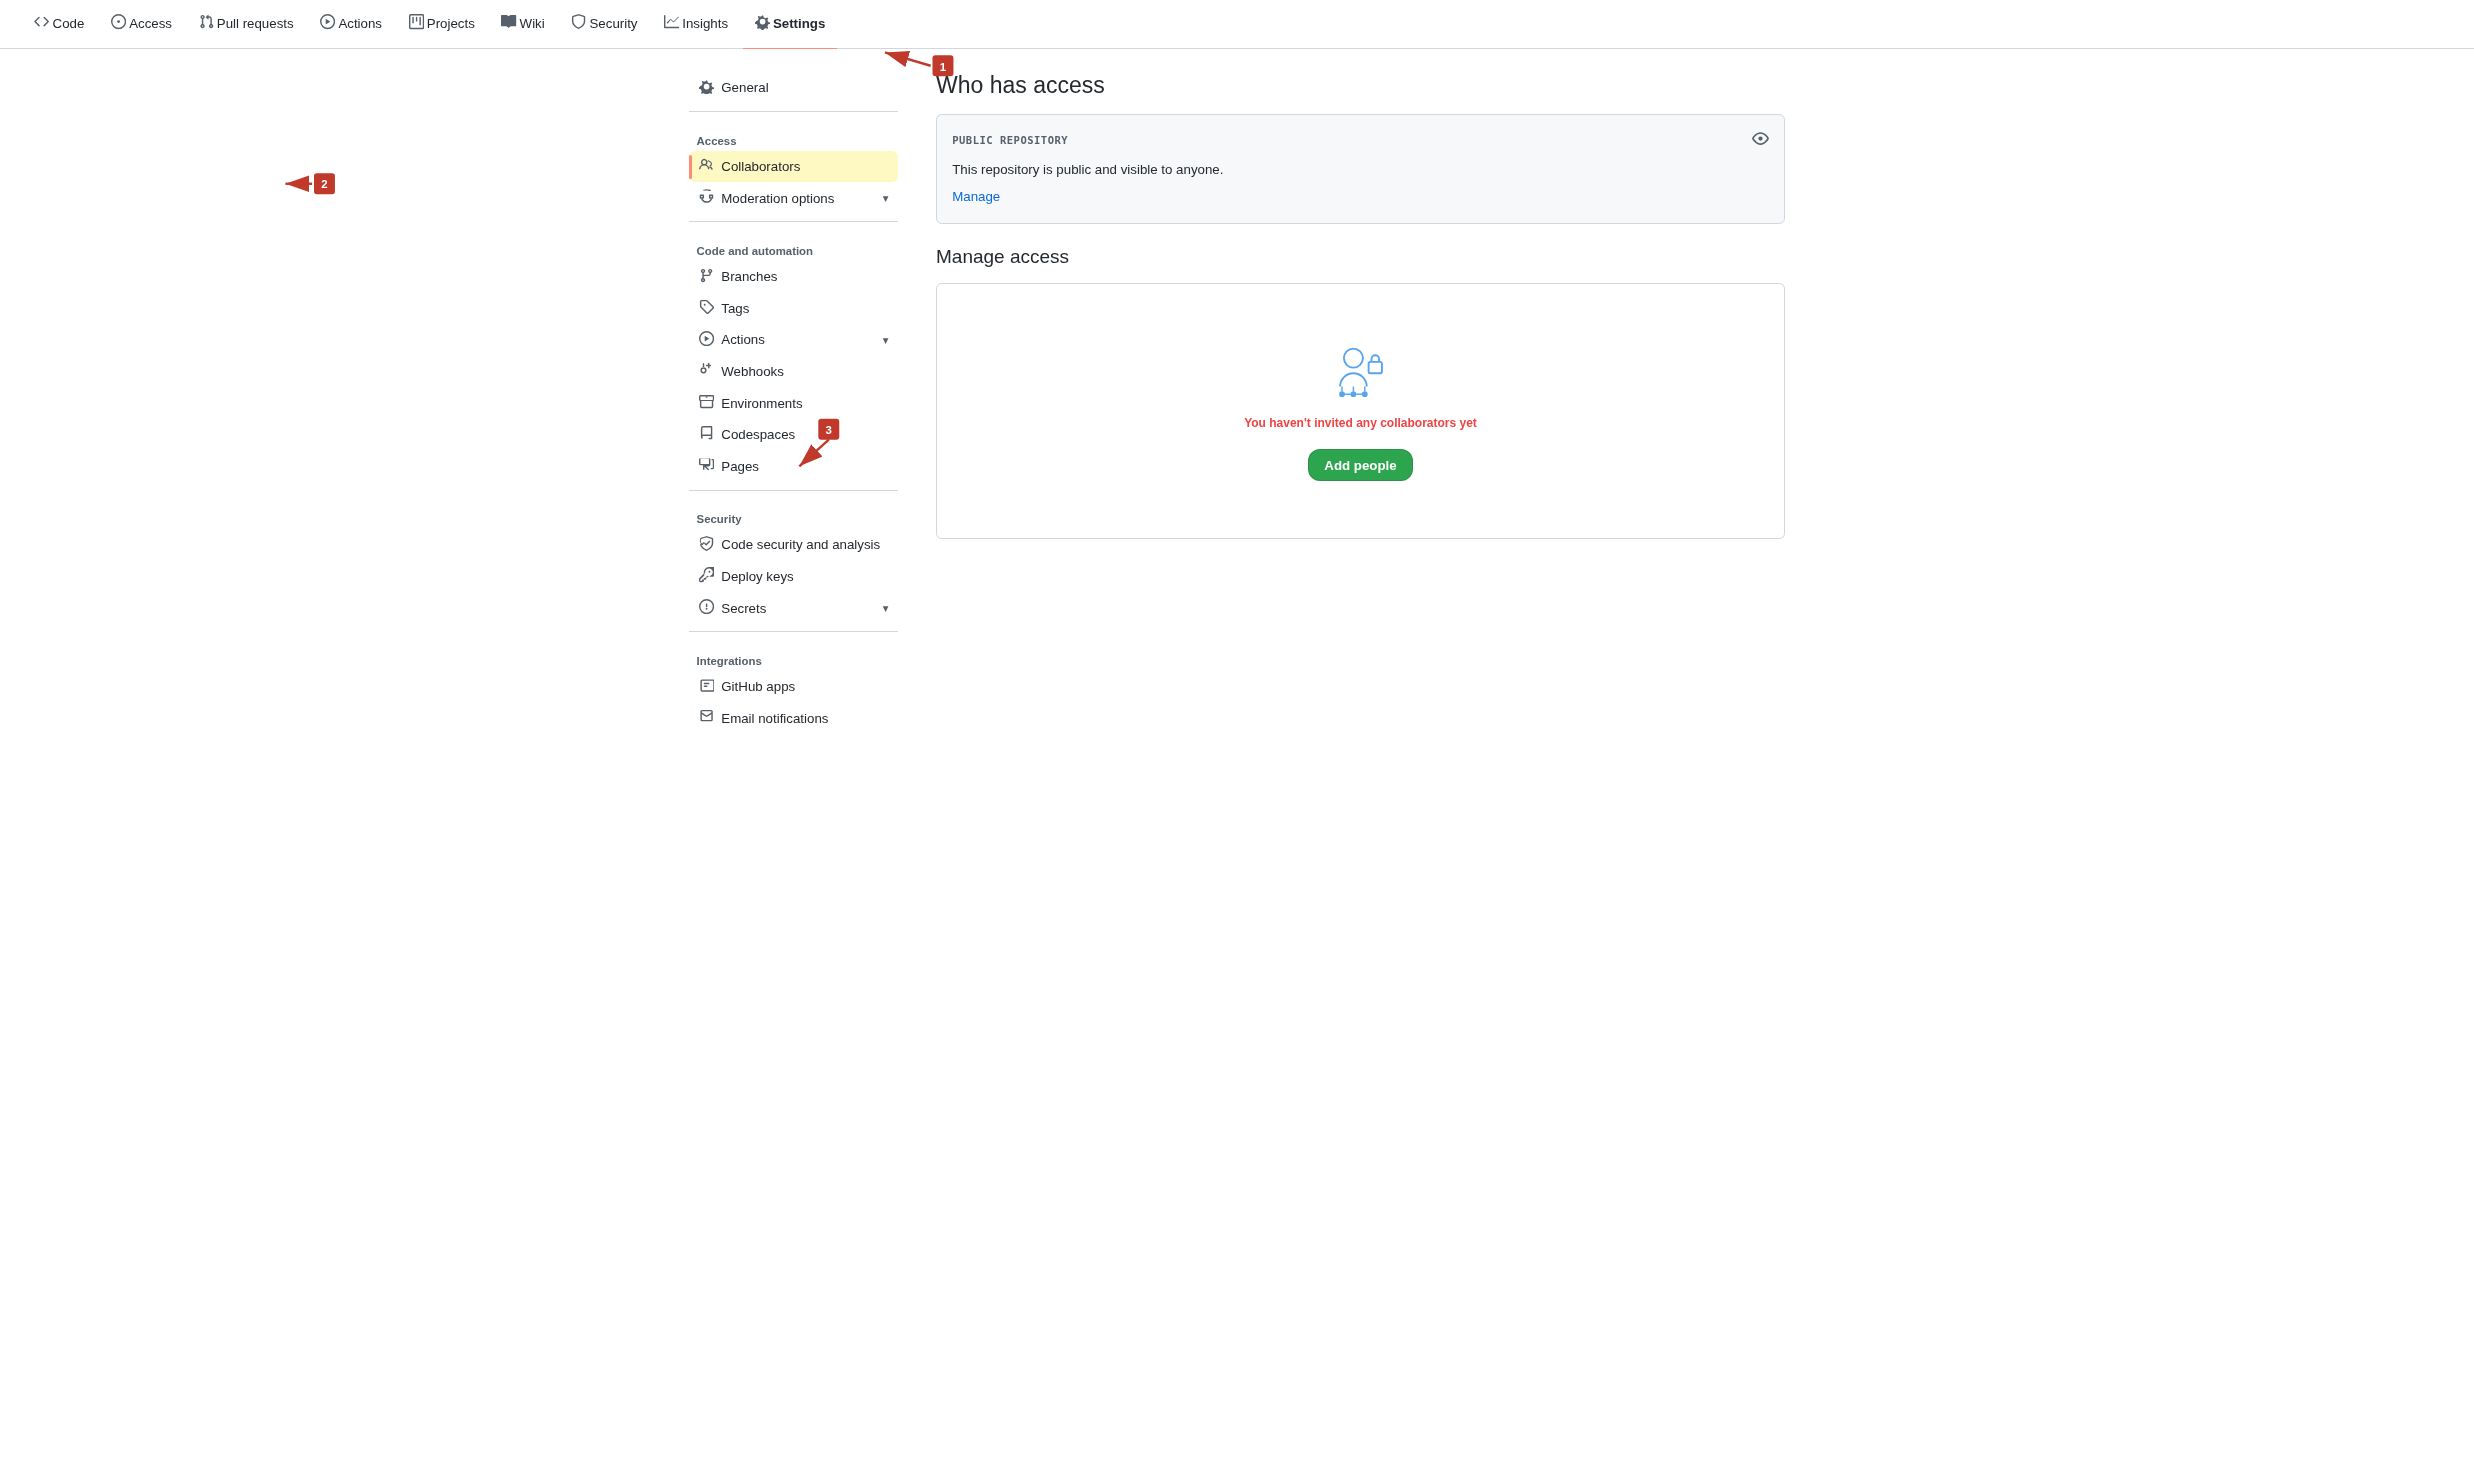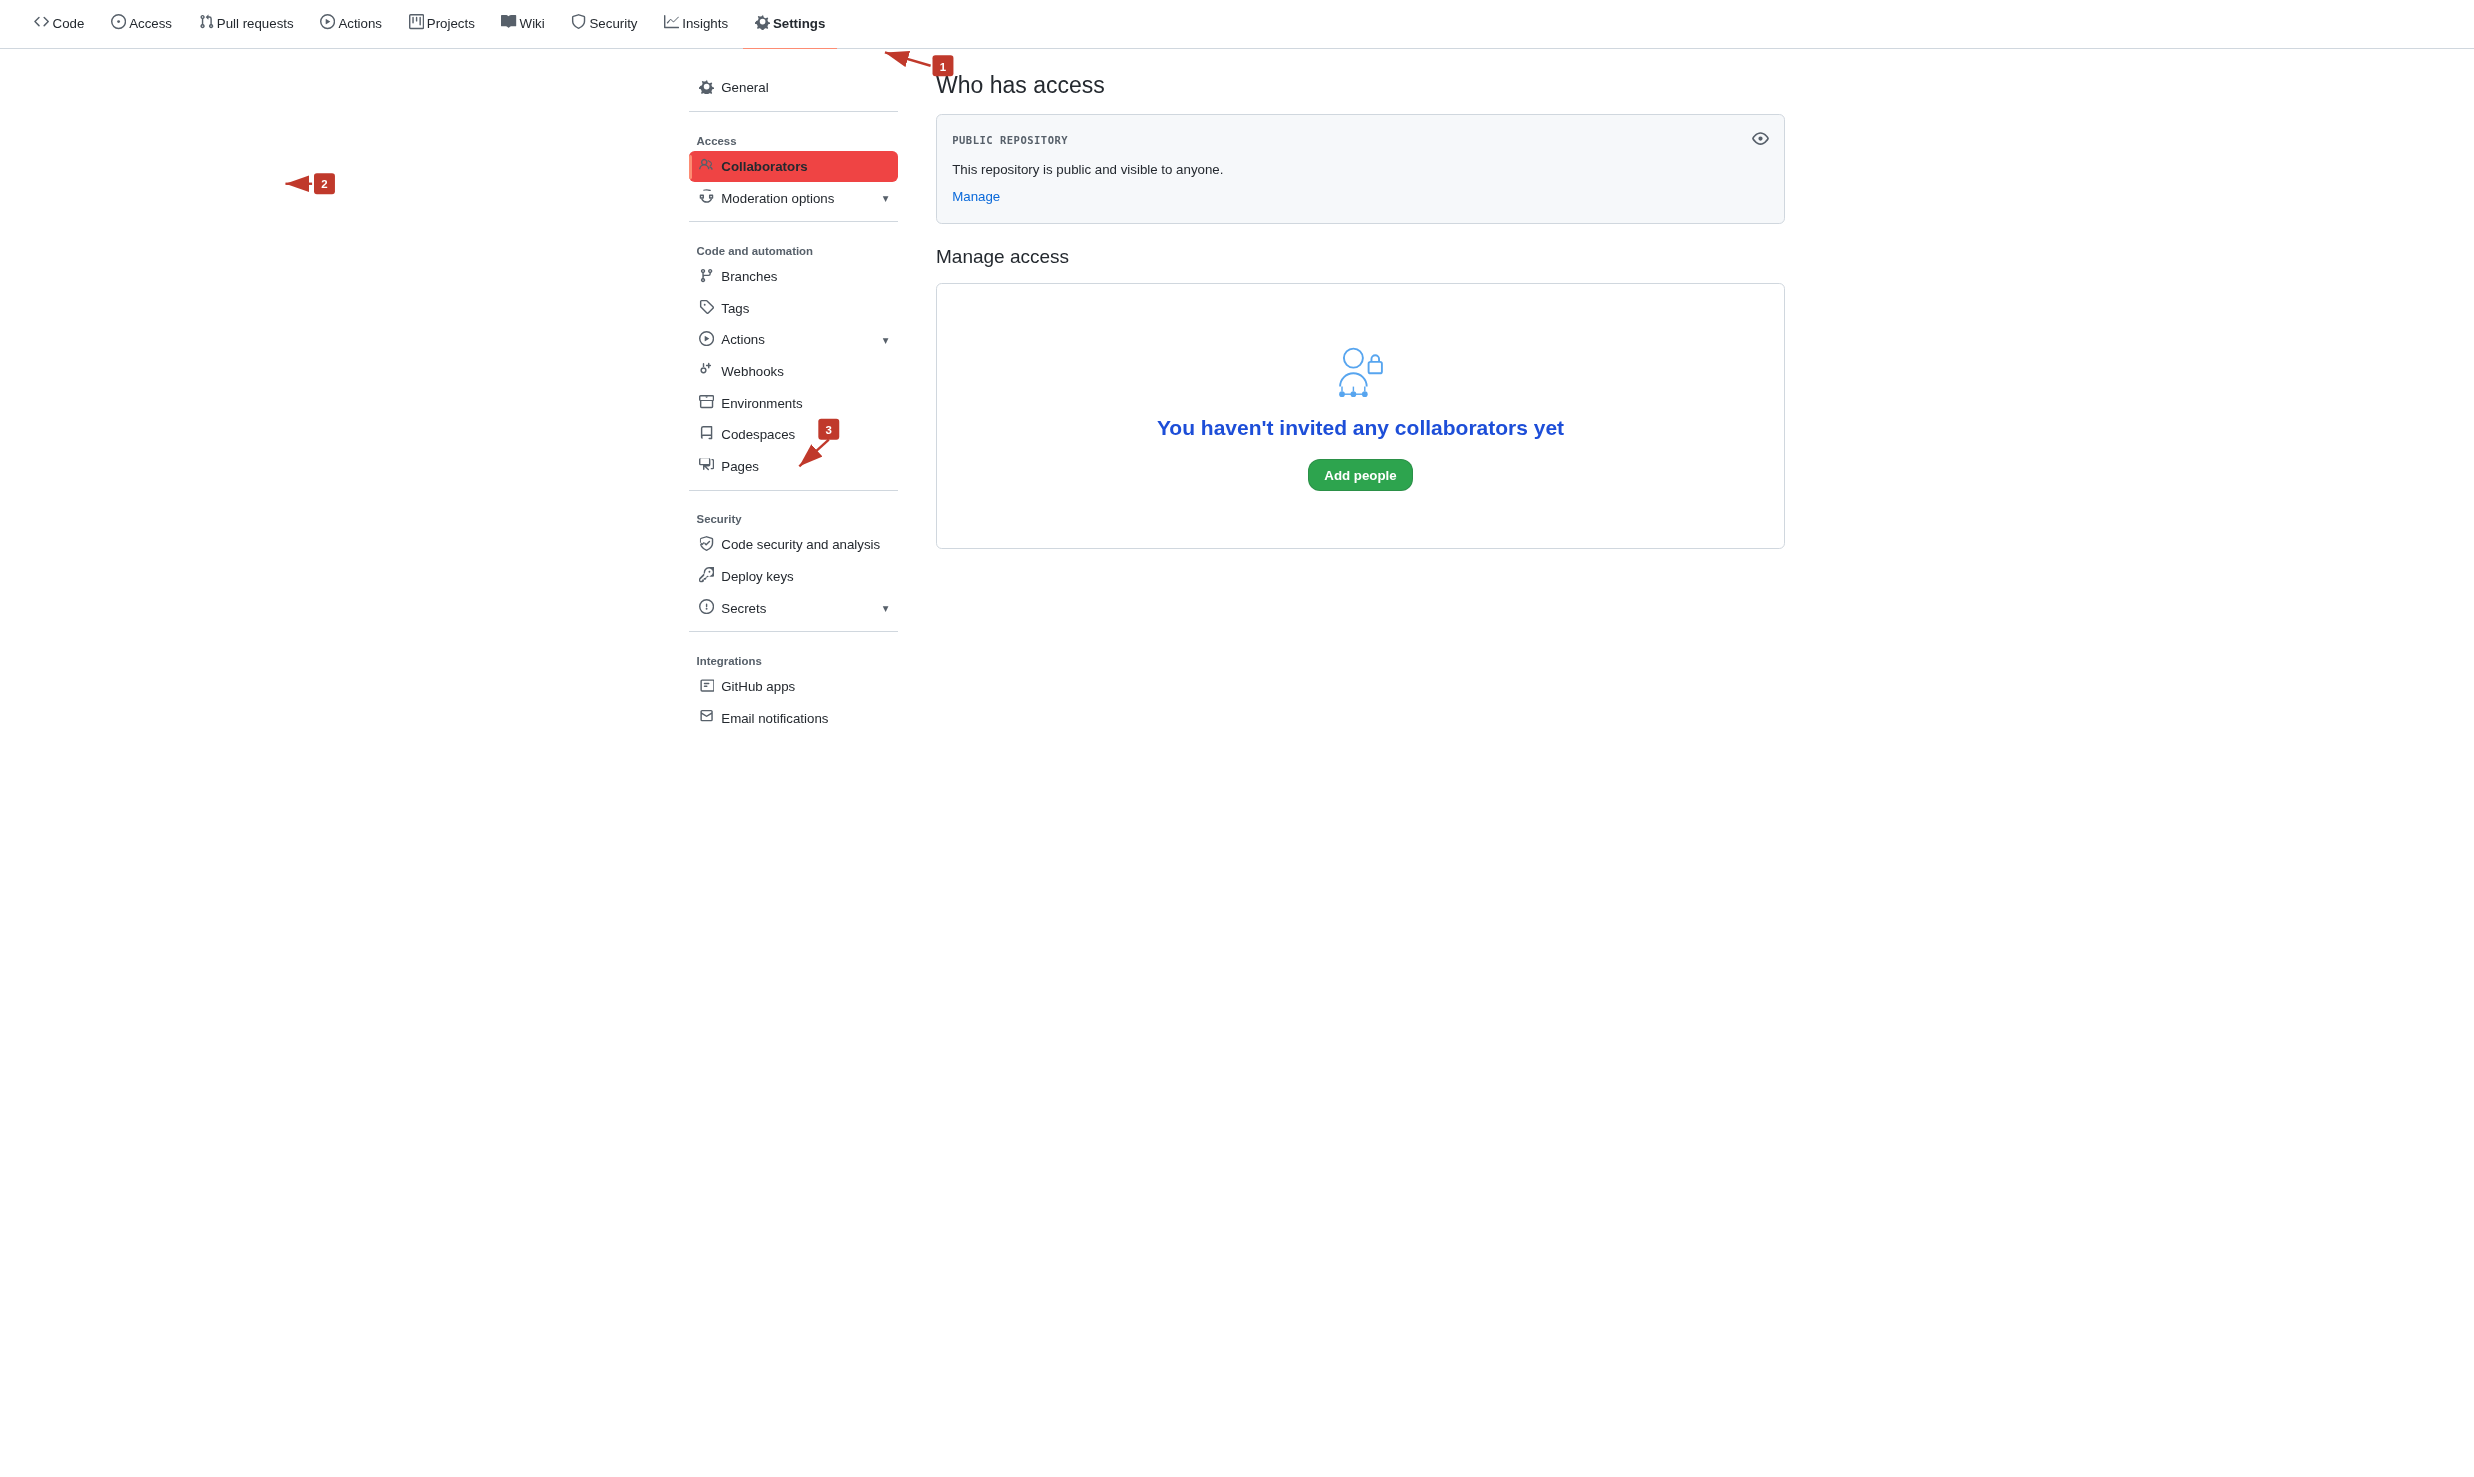--- a/index.html
+++ b/index.html
@@ -62,22 +62,22 @@
       align-items: center;
       gap: 7.6px;
       padding: 6.7px 9.5px;
       border-radius: 5.7px;
       cursor: pointer;
       font-size: 13.3px;
       color: #24292f;
       position: relative;
     }
     .sidebar-item.active {
-      background: #ef4444;
-      font-weight: 700;
+      background: #fef9c3;
+      font-weight: 400;
     }
     .sidebar-item.active::before {
       content: '';
       position: absolute;
       left: 0;
       top: 3.8px;
       bottom: 3.8px;
       width: 2.9px;
       background: #fd8c73;
       border-radius: 1.9px;
@@ -139,23 +139,23 @@
     .manage-box {
       border: 1px solid #d0d7de;
       border-radius: 5.7px;
       padding: 57px 19px;
       text-align: center;
     }
     .manage-icon {
       margin-bottom: 15.2px;
     }
     .manage-empty-text {
-      font-size: 21px;
+      font-size: 12px;
       font-weight: 600;
-      color: #1d4ed8;
+      color: #ef4444;
       margin-bottom: 19px;
     }
     .add-people-btn {
       background: #2da44e;
       color: #fff;
       border: 1px solid rgba(31,35,40,0.15);
       border-radius: 12px;
       padding: 7.6px 15.2px;
       font-size: 13.3px;
       font-weight: 600;

